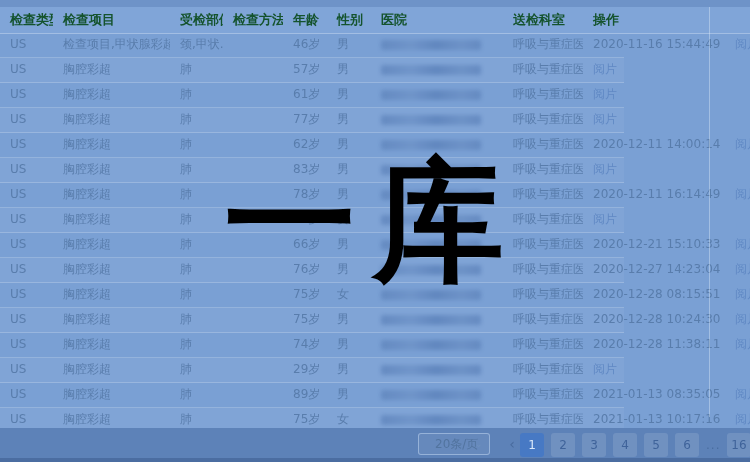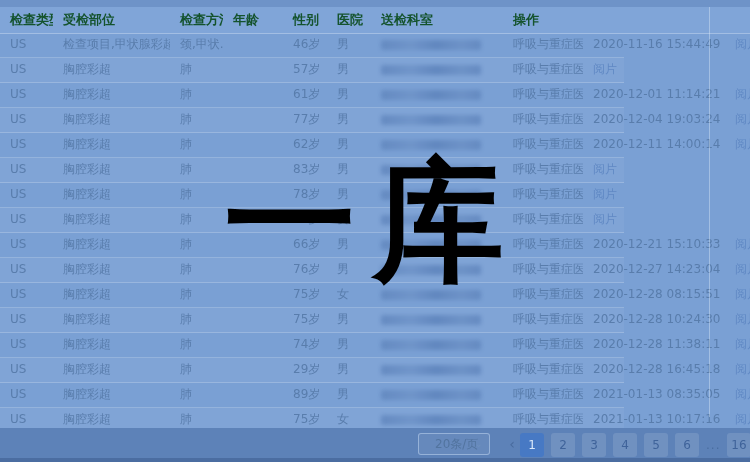--- a/index.html
+++ b/index.html
@@ -42,20 +42,21 @@
 </style>
 </head>
 <body>
 
 <div class="stage">
 
   <div class="topstrip"></div>
 
   <div class="thead grid">
     <div class="th">检查类型</div>
+    <div class="th">检查项目</div>
     <div class="th">受检部位</div>
     <div class="th">检查方法</div>
     <div class="th">年龄</div>
     <div class="th">性别</div>
     <div class="th">医院</div>
     <div class="th">送检科室</div>
     <div class="th">操作</div>
   </div>
 
   <div class="tbody">
@@ -86,34 +87,32 @@
 
   <div class="tr grid">
     <div class="td">US</div>
     <div class="td">胸腔彩超</div>
     <div class="td">肺</div>
     <div class="td"></div>
     <div class="td">61岁</div>
     <div class="td">男</div>
     <div class="td"><span class="redact"></span></div>
     <div class="td">呼吸与重症医...</div>
-    <div class="td">2020-12-01 11:14:21</div>
     <div class="td"><span class="link">阅片</span></div>
   </div>
 
   <div class="tr grid">
     <div class="td">US</div>
     <div class="td">胸腔彩超</div>
     <div class="td">肺</div>
     <div class="td"></div>
     <div class="td">77岁</div>
     <div class="td">男</div>
     <div class="td"><span class="redact"></span></div>
     <div class="td">呼吸与重症医...</div>
-    <div class="td">2020-12-04 19:03:24</div>
     <div class="td"><span class="link">阅片</span></div>
   </div>
 
   <div class="tr grid">
     <div class="td">US</div>
     <div class="td">胸腔彩超</div>
     <div class="td">肺</div>
     <div class="td"></div>
     <div class="td">62岁</div>
     <div class="td">男</div>
@@ -137,20 +136,21 @@
 
   <div class="tr grid">
     <div class="td">US</div>
     <div class="td">胸腔彩超</div>
     <div class="td">肺</div>
     <div class="td"></div>
     <div class="td">78岁</div>
     <div class="td">男</div>
     <div class="td"><span class="redact"></span></div>
     <div class="td">呼吸与重症医...</div>
+    <div class="td">2020-12-11 16:14:49</div>
     <div class="td"><span class="link">阅片</span></div>
   </div>
 
   <div class="tr grid">
     <div class="td">US</div>
     <div class="td">胸腔彩超</div>
     <div class="td">肺</div>
     <div class="td"></div>
     <div class="td">76岁</div>
     <div class="td">女</div>
@@ -226,21 +226,20 @@
 
   <div class="tr grid">
     <div class="td">US</div>
     <div class="td">胸腔彩超</div>
     <div class="td">肺</div>
     <div class="td"></div>
     <div class="td">29岁</div>
     <div class="td">男</div>
     <div class="td"><span class="redact"></span></div>
     <div class="td">呼吸与重症医...</div>
-    <div class="td">2020-12-28 16:45:18</div>
     <div class="td"><span class="link">阅片</span></div>
   </div>
 
   <div class="tr grid">
     <div class="td">US</div>
     <div class="td">胸腔彩超</div>
     <div class="td">肺</div>
     <div class="td"></div>
     <div class="td">89岁</div>
     <div class="td">男</div>

